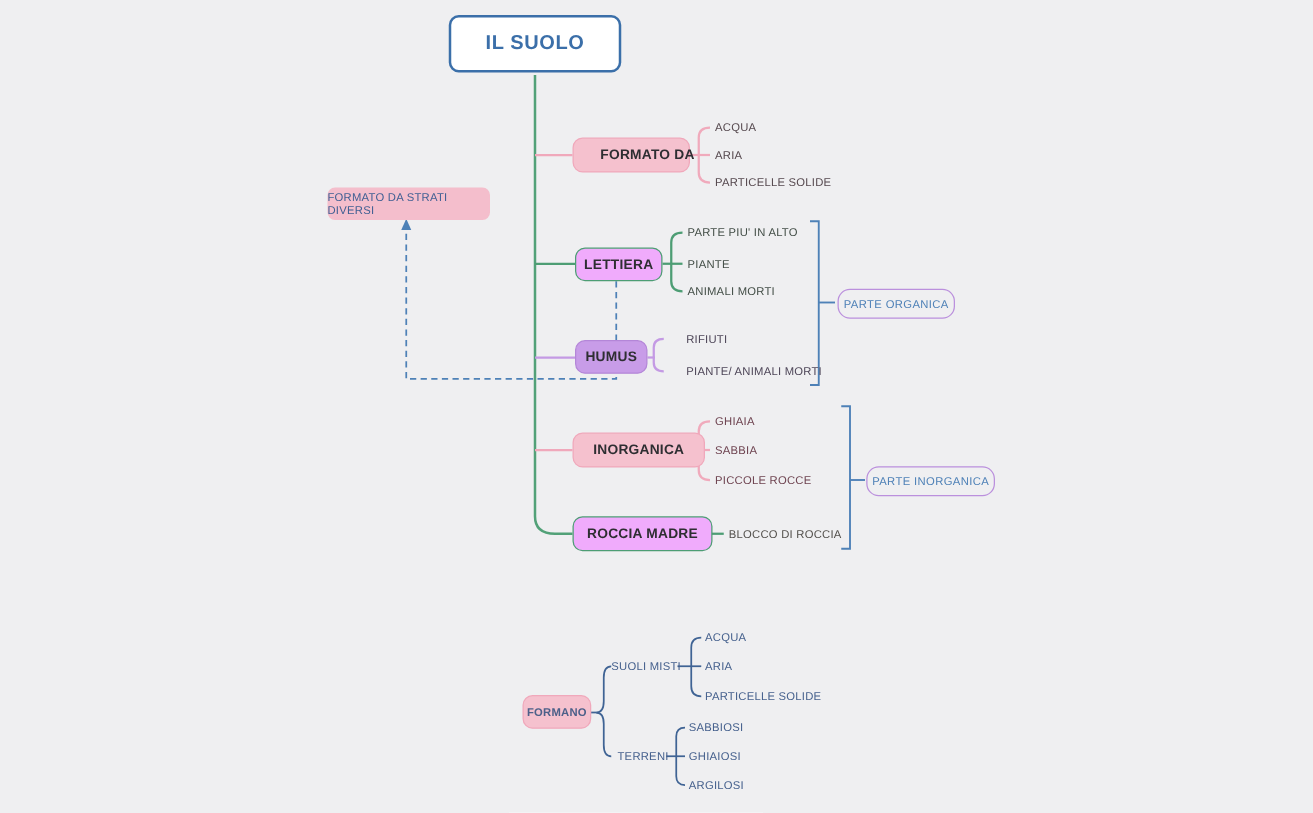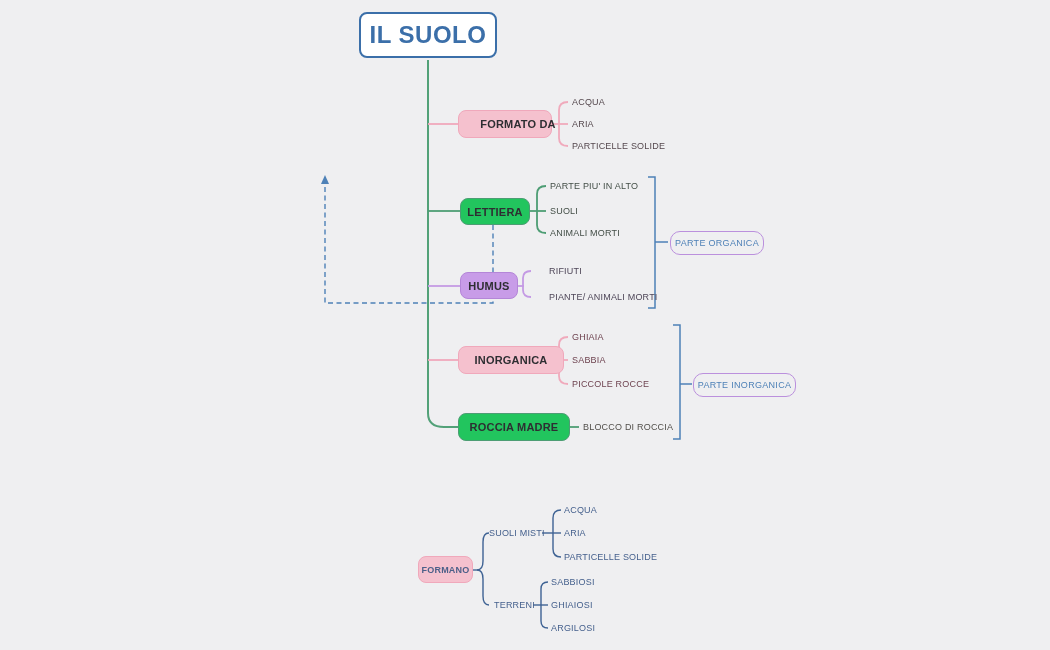--- a/index.html
+++ b/index.html
@@ -2,26 +2,26 @@
 <html><head>
 <meta charset="utf-8">
 <style>
   html,body{margin:0;padding:0;}
   body{font-family:"Liberation Sans","DejaVu Sans",sans-serif;}
   .canvas{position:relative;width:1050px;height:650px;background:#efeff1;overflow:hidden;}
   .canvas svg{position:absolute;left:0;top:0;}
   .node{position:absolute;display:flex;align-items:center;justify-content:center;
         box-sizing:border-box;white-space:nowrap;cursor:pointer;}
   .title-node{width:138px;height:46px;left:359px;top:12px;background:#ffffff;
-        border:2px solid #3b6fa9;border-radius:8px;color:#3b6fa9;font-size:24px;
+        border:2px solid #3b6fa9;border-radius:8px;color:#3b6fa9;font-size:16px;
         font-weight:bold;letter-spacing:.5px;}
   .branch-box{height:28px;border-radius:8px;font-size:11px;color:#2e2e32;
         letter-spacing:.2px;font-weight:bold;}
   .pink-box{background:#f5c1ce;border:1.5px solid #f0a8bb;}
-  .green-box{background:#22c55e;border:1.5px solid #4d9d74;}
+  .green-box{background:#f0abfc;border:1.5px solid #4d9d74;}
   .purple-box{background:#c89ce8;border:1.5px solid #b486d8;}
   .side-note{position:absolute;left:262px;top:150px;width:130px;height:26px;
         background:#f4becc;border-radius:6px;display:flex;align-items:center;
         justify-content:center;font-size:9px;color:#3f5f93;letter-spacing:.2px;cursor:pointer;}
   .group-label{position:absolute;height:22px;border:1.5px solid #bb90dd;border-radius:10px;
         display:flex;align-items:center;justify-content:center;font-size:9px;
         color:#4e81b7;letter-spacing:.3px;background:transparent;cursor:pointer;}
   .leaf{position:absolute;font-size:9px;letter-spacing:.2px;transform:translateY(-50%);
         white-space:nowrap;cursor:pointer;}
   .c-fd{color:#55484e;} .c-lt{color:#434e47;} .c-hu{color:#4e4658;padding-left:13px;}
@@ -91,30 +91,31 @@
   </svg>
 
   <div class="node title-node">IL SUOLO</div>
 
   <div class="node branch-box pink-box" style="left:458px;top:110px;width:94px;padding-left:26px;">FORMATO DA</div>
   <div class="node branch-box green-box" style="left:460px;top:198px;width:70px;height:27px;">LETTIERA</div>
   <div class="node branch-box purple-box" style="left:460px;top:272px;width:58px;height:27px;">HUMUS</div>
   <div class="node branch-box pink-box" style="left:458px;top:346px;width:106px;">INORGANICA</div>
   <div class="node branch-box green-box" style="left:458px;top:413px;width:112px;">ROCCIA MADRE</div>
 
+  <div class="side-note">FORMATO DA STRATI DIVERSI</div>
 
   <div class="group-label" style="left:670px;top:231px;width:92px;">PARTE ORGANICA</div>
   <div class="group-label" style="left:693px;top:373px;width:101px;">PARTE INORGANICA</div>
 
   <span class="leaf c-fd" style="left:572px;top:102px;">ACQUA</span>
   <span class="leaf c-fd" style="left:572px;top:124px;">ARIA</span>
   <span class="leaf c-fd" style="left:572px;top:146px;">PARTICELLE SOLIDE</span>
 
   <span class="leaf c-lt" style="left:550px;top:186px;">PARTE PIU' IN ALTO</span>
-  <span class="leaf c-lt" style="left:550px;top:211px;">SUOLI</span>
+  <span class="leaf c-lt" style="left:550px;top:211px;">PIANTE</span>
   <span class="leaf c-lt" style="left:550px;top:233px;">ANIMALI MORTI</span>
 
   <span class="leaf c-hu" style="left:536px;top:271px;">RIFIUTI</span>
   <span class="leaf c-hu" style="left:536px;top:297px;">PIANTE/ ANIMALI MORTI</span>
 
   <span class="leaf c-in" style="left:572px;top:337px;">GHIAIA</span>
   <span class="leaf c-in" style="left:572px;top:360px;">SABBIA</span>
   <span class="leaf c-in" style="left:572px;top:384px;">PICCOLE ROCCE</span>
 
   <span class="leaf c-rm" style="left:583px;top:427px;">BLOCCO DI ROCCIA</span>

